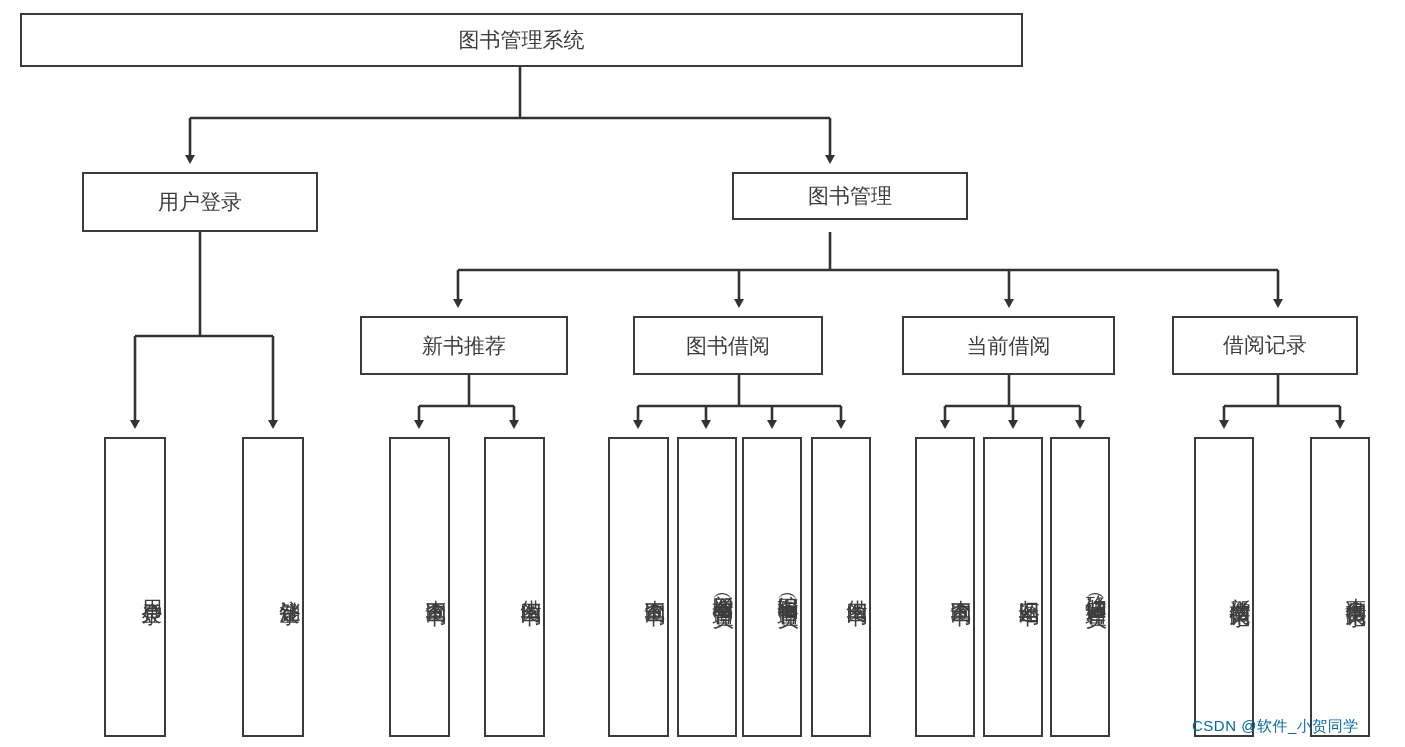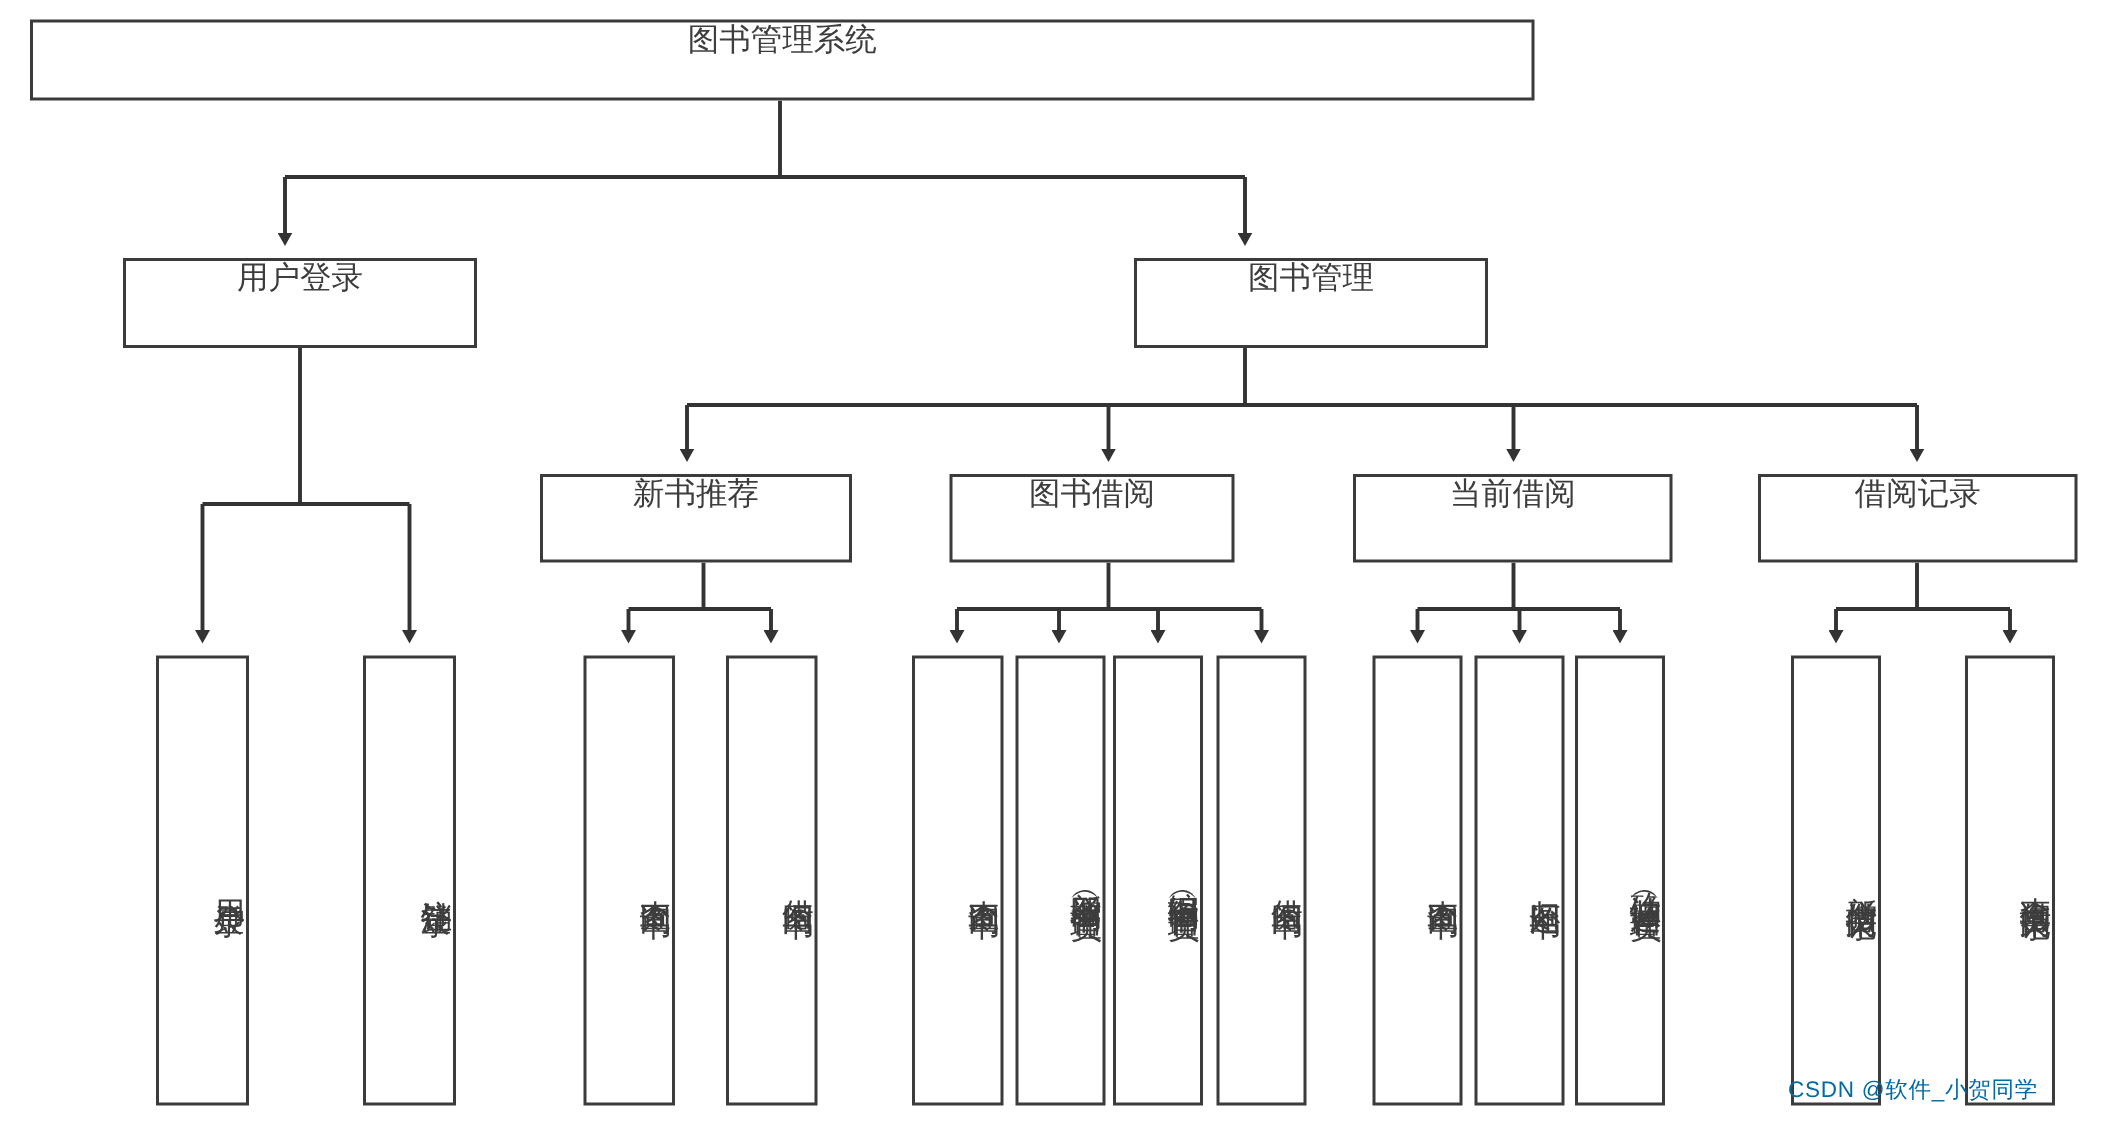--- a/index.html
+++ b/index.html
@@ -24,21 +24,21 @@
     width: 1405px;
     height: 747px;
     pointer-events: none;
   }
   .node {
     position: absolute;
     box-sizing: border-box;
     border: 2px solid #3b3b3b;
     background: #ffffff;
     display: flex;
-    align-items: flex-start;
+    align-items: center;
     justify-content: center;
     color: #3d3d3d;
     line-height: 1.12;
     text-align: center;
   }
   .node.h {
     font-size: 21px;
   }
   .node.v {
     writing-mode: vertical-rl;
@@ -121,34 +121,34 @@
     </g>
   </svg>
 
   <div class="node h" style="left:20px; top:13px; width:1003px; height:54px;">
     <span class="lbl">图书管理系统</span>
   </div>
 
   <div class="node h" style="left:82px; top:172px; width:236px; height:60px;">
     <span class="lbl">用户登录</span>
   </div>
-  <div class="node h" style="left:756px; top:172px; width:236px; height:60px;">
+  <div class="node h" style="left:732px; top:172px; width:236px; height:48px;">
     <span class="lbl">图书管理</span>
   </div>
 
   <div class="node h" style="left:360px; top:316px; width:208px; height:59px;">
     <span class="lbl">新书推荐</span>
   </div>
   <div class="node h" style="left:633px; top:316px; width:190px; height:59px;">
     <span class="lbl">图书借阅</span>
   </div>
   <div class="node h" style="left:902px; top:316px; width:213px; height:59px;">
     <span class="lbl">当前借阅</span>
   </div>
-  <div class="node h" style="left:1172px; top:316px; width:213px; height:59px;font-family:Liberation Serif, serif;">
+  <div class="node h" style="left:1172px; top:316px; width:186px; height:59px;font-family:Liberation Serif, serif;">
     <span class="lbl">借阅记录</span>
   </div>
 
   <div class="node v" style="left:104px; top:437px; width:62px; height:300px;">
     <span class="lbl">用户登录</span>
   </div>
   <div class="node v" style="left:242px; top:437px; width:62px; height:300px;">
     <span class="lbl">注销登录</span>
   </div>
 

